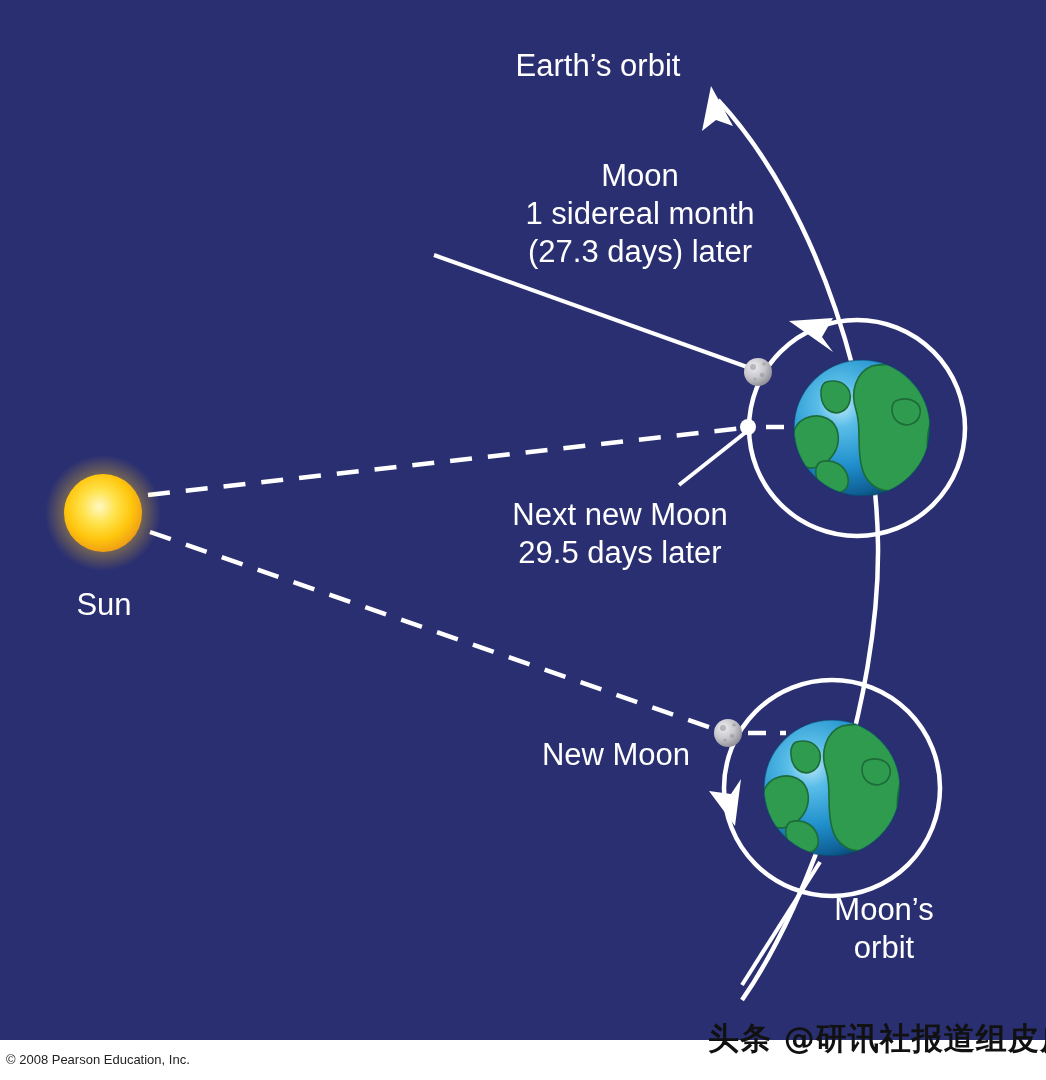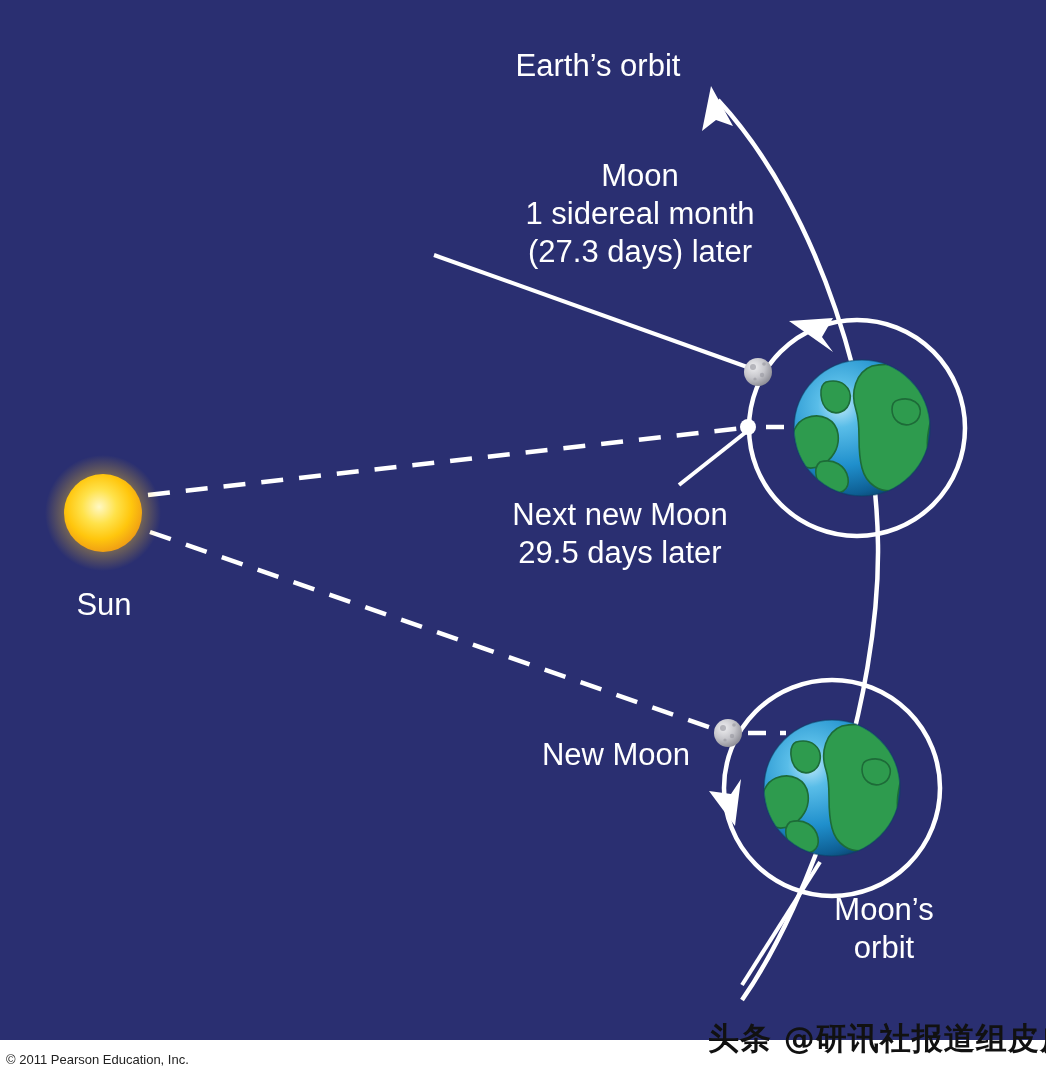--- a/index.html
+++ b/index.html
@@ -219,15 +219,15 @@
     <text class="dlabel" x="104" y="607">Sun</text>
 
     <text class="dlabel" x="616" y="757">New Moon</text>
 
     <text class="dlabel" x="884" y="912">Moon’s</text>
     <text class="dlabel" x="884" y="950">orbit</text>
   </svg>
 
   <div class="watermark">头条 @研讯社报道组皮皮</div>
 
-  <div class="copyright">© 2011 Pearson Education, Inc.</div>
+  <div class="copyright">© 2008 Pearson Education, Inc.</div>
 
 </div>
 
 </body></html>

